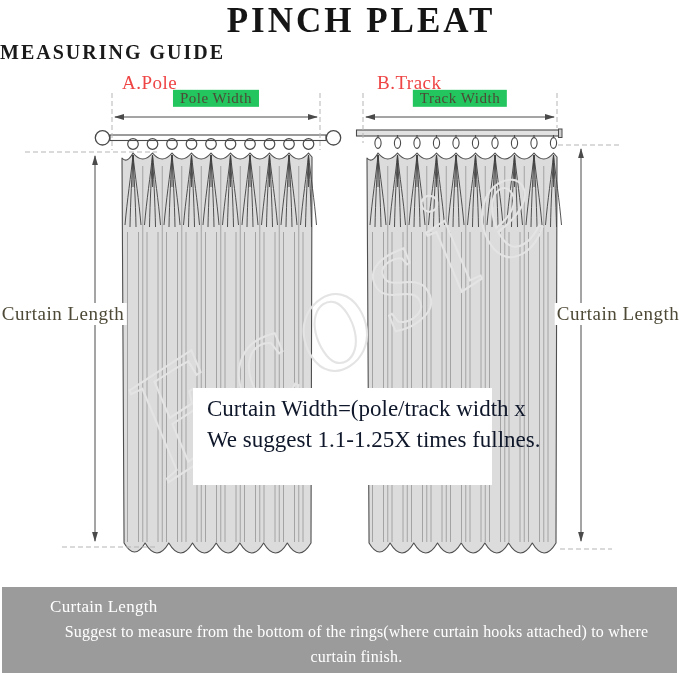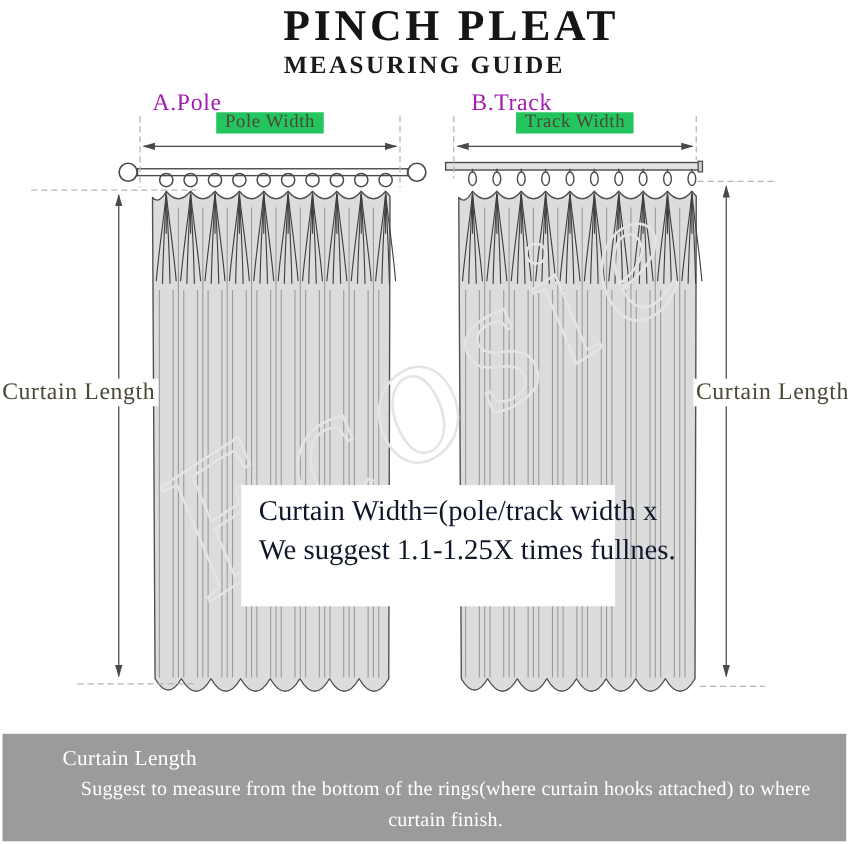--- a/index.html
+++ b/index.html
@@ -6,25 +6,25 @@
   .stage{
     position:relative;width:679px;height:675px;background:#fff;overflow:hidden;
     font-family:"Liberation Serif", serif;color:#1c1c1c;
   }
   .abs{position:absolute;}
   .page-title{
     left:0;right:0;top:1px;text-align:center;
     font-size:35px;font-weight:bold;letter-spacing:3px;color:#151515;margin-left:43px;
   }
   .page-subtitle{
-    left:0;right:0;top:41px;text-align:center;
+    left:0;right:0;top:41px;
     font-size:20px;font-weight:bold;letter-spacing:2px;color:#1a1a1a;
   }
   .variant-label{
-    top:72px;font-size:19px;color:#a21caf;letter-spacing:0.5px;
+    top:72px;font-size:19px;color:#ef4444;letter-spacing:0.5px;
   }
   .width-label{
     top:99px;transform:translate(-50%,-54%);
     background:#22c55e;padding:0 7px;font-size:15px;color:#4d4936;letter-spacing:0.5px;
     white-space:nowrap;z-index:4;
   }
   .length-label{
     top:314px;transform:translate(-50%,-50%);
     background:#fff;padding:0 2px;font-size:19px;color:#4d4936;letter-spacing:0.5px;
     white-space:nowrap;z-index:4;

